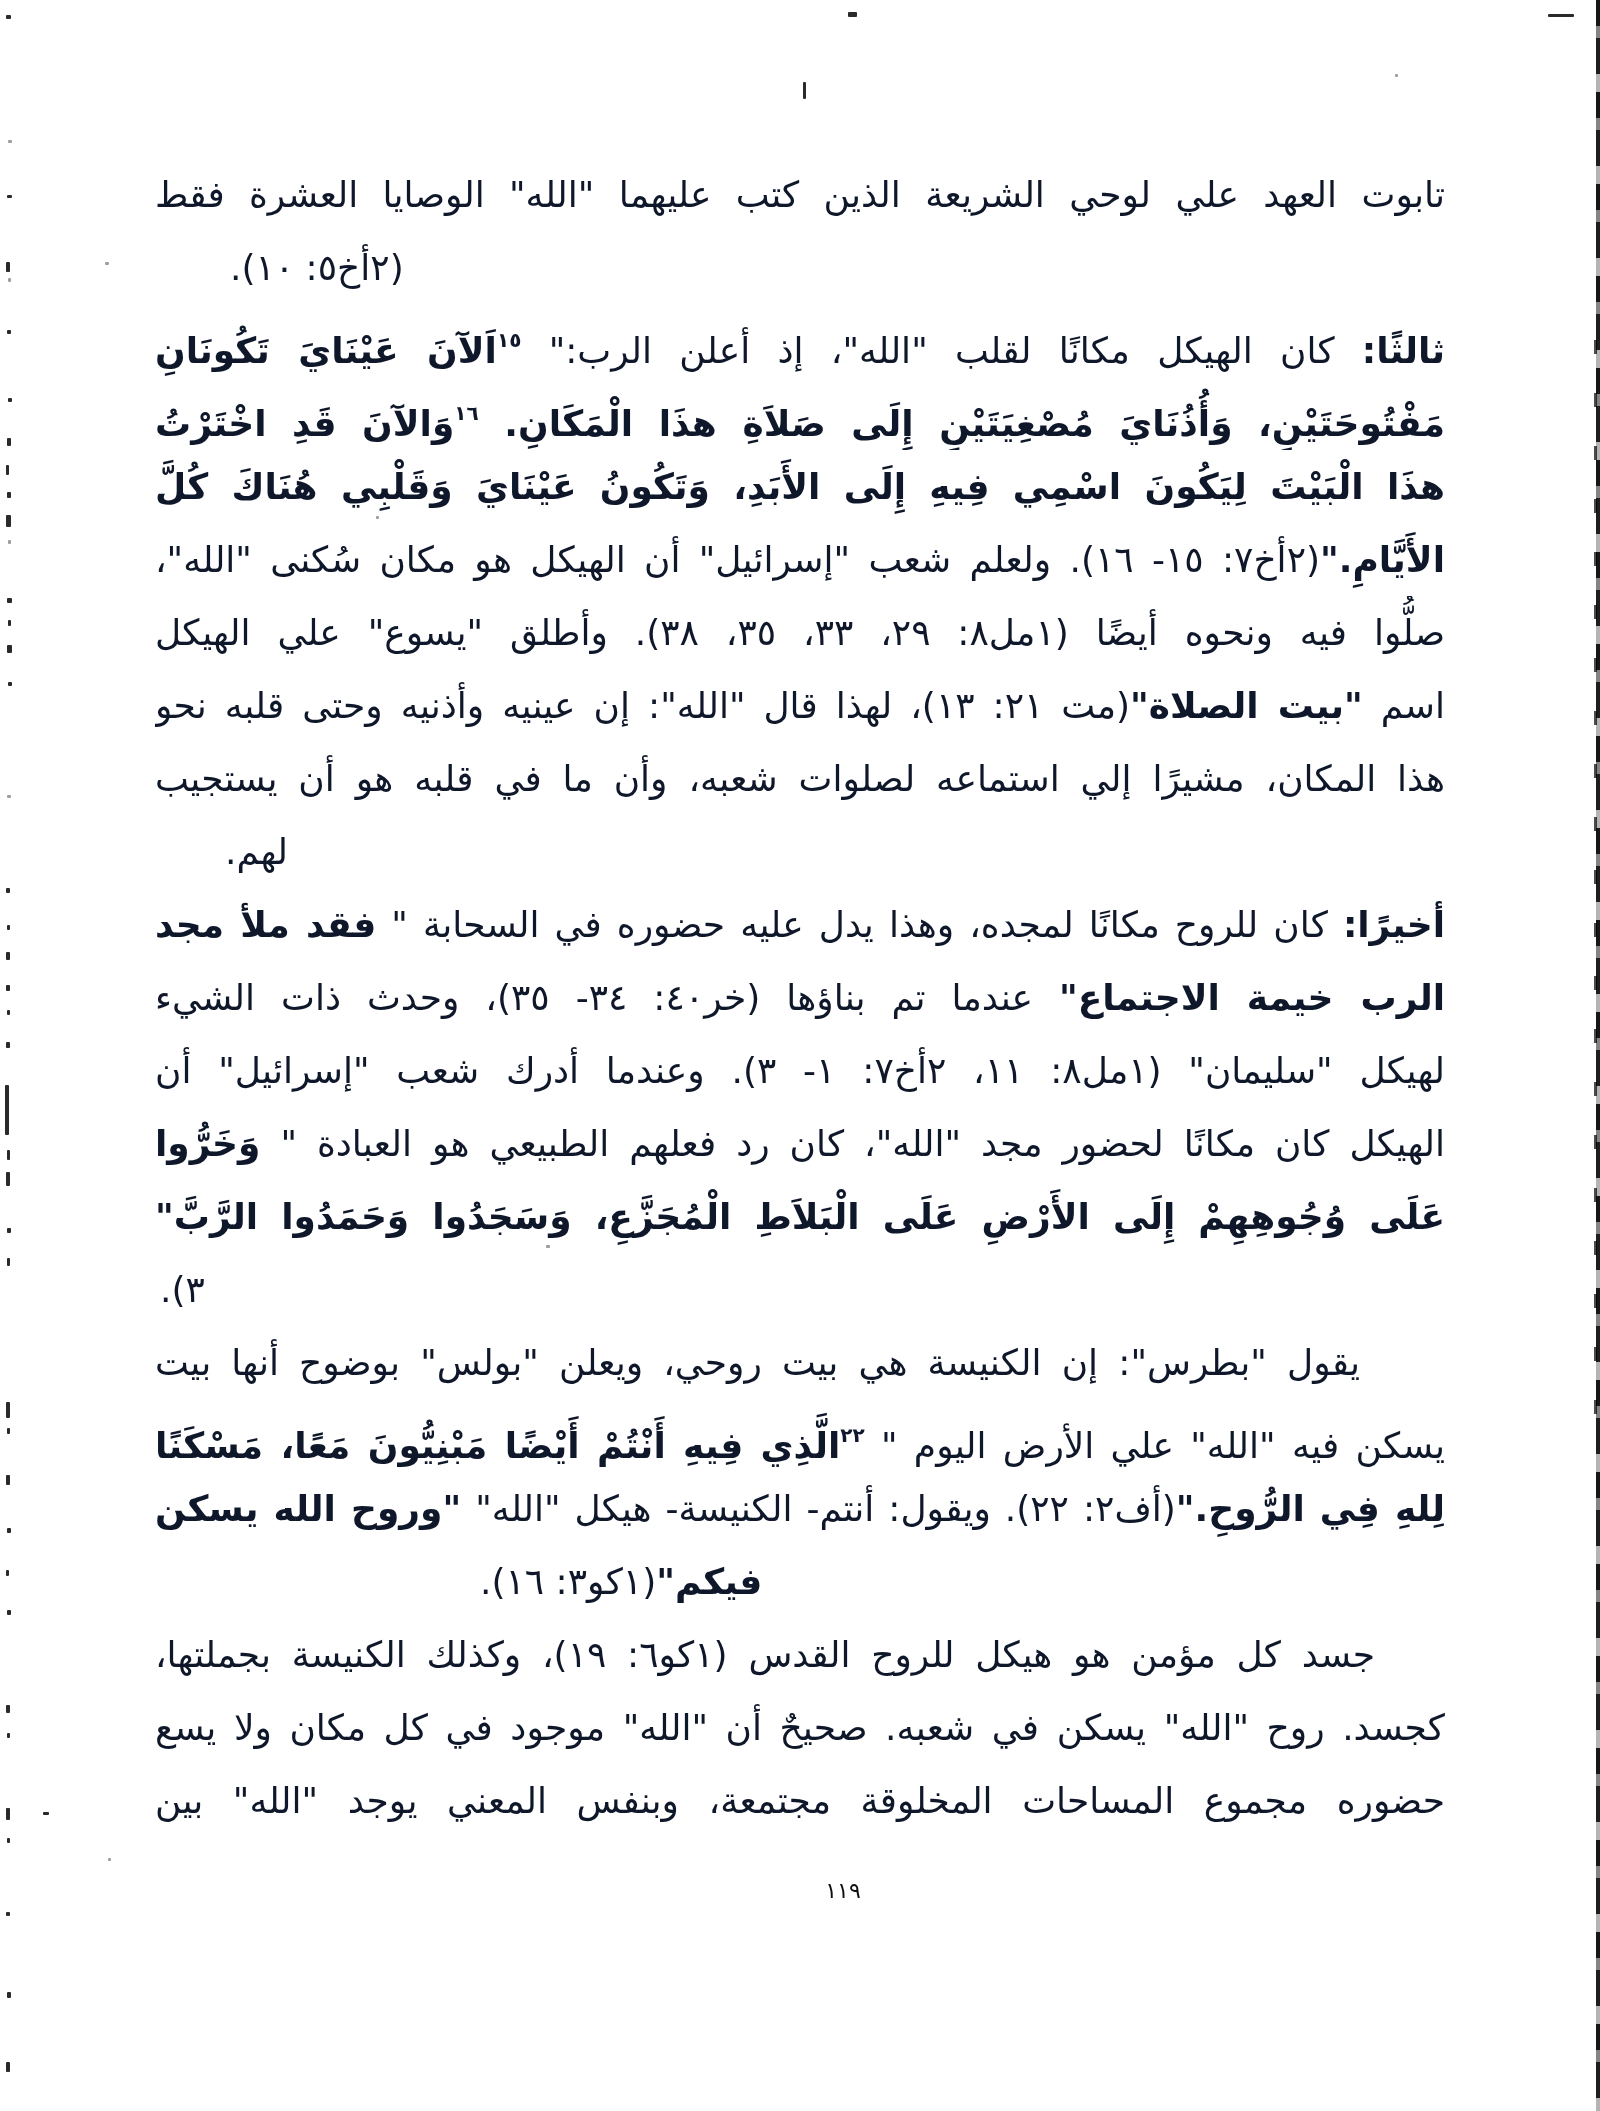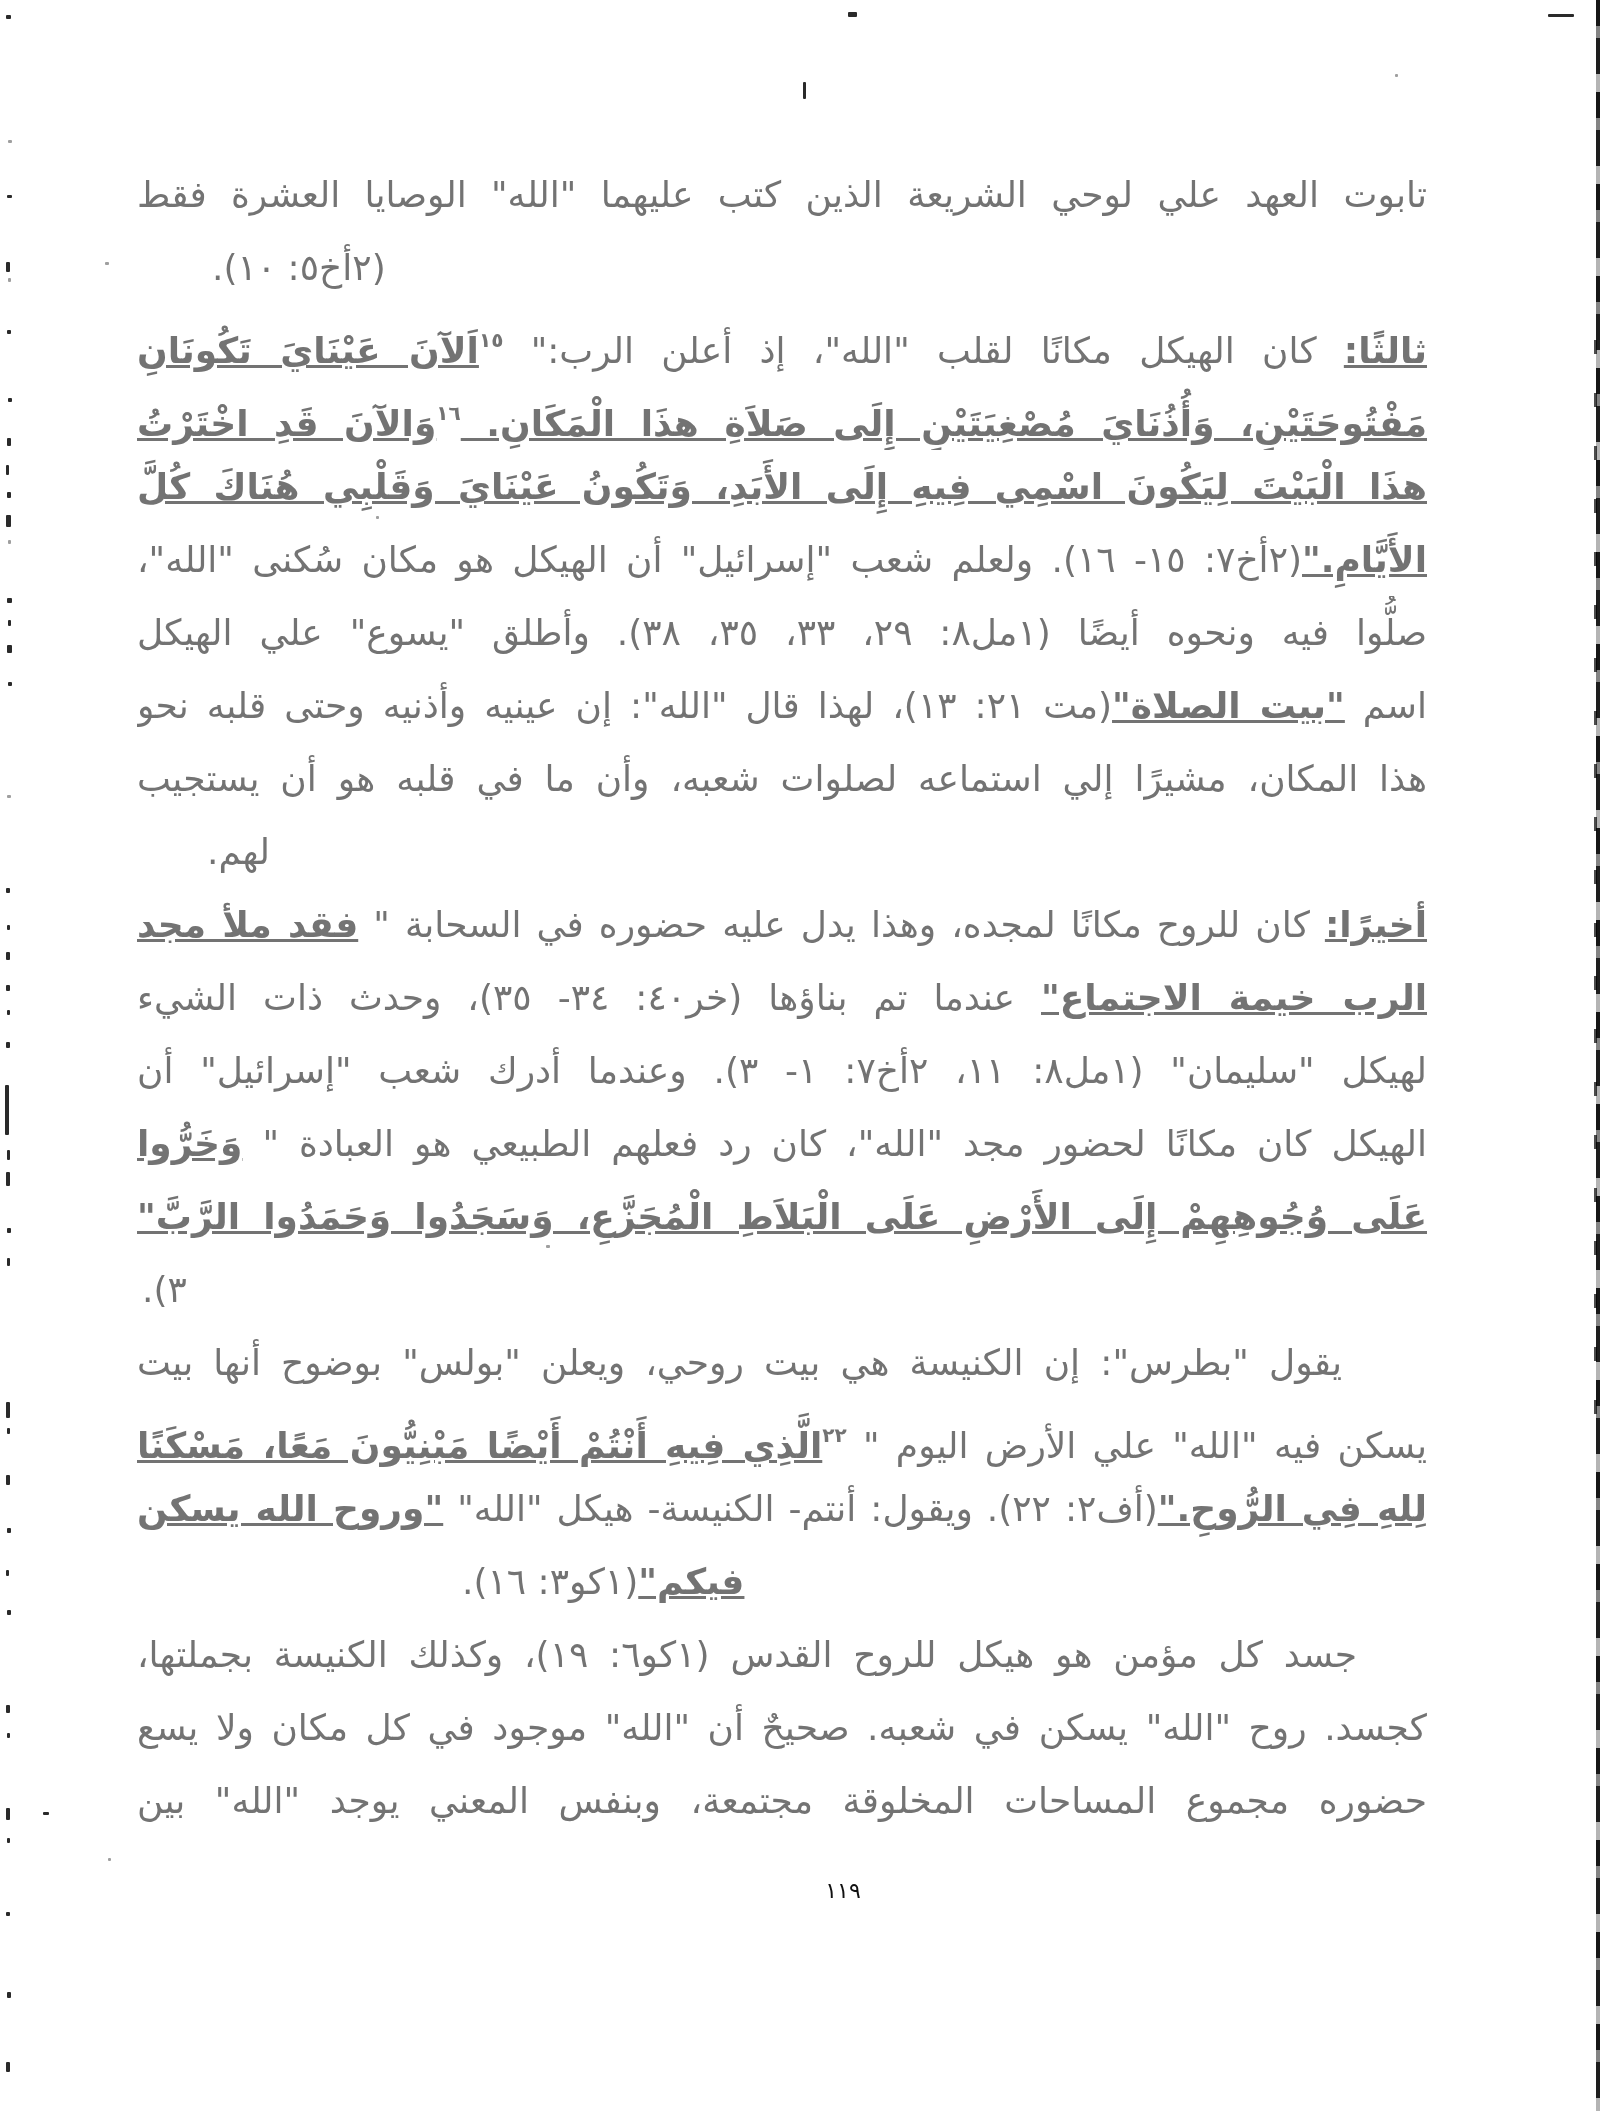--- a/index.html
+++ b/index.html
@@ -9,39 +9,39 @@
     height: 2111px;
     background: #ffffff;
     overflow: hidden;
     font-family: "DejaVu Sans", "Liberation Sans", sans-serif;
     color: #161616;
   }
   
   .page-text {
     position: absolute;
     top: 158px;
-    left: 137px;
+    left: 155px;
     width: 1290px;
     direction: rtl;
     font-size: 36px;
-    color: #737373;
+    color: #0f172a;
   }
   .line {
     height: 73px;
     line-height: 73px;
     text-align: justify;
     text-align-last: justify;
     white-space: normal;
     overflow: hidden;
   }
   .line.align-left {
     text-align: left;
     text-align-last: left;
   }
-  .b { font-weight: bold; text-decoration: underline; }
+  .b { font-weight: bold; }
   .sup {
     font-size: 20px;
     vertical-align: 16px;
     font-weight: bold;
   }
   .page-number {
     position: absolute;
     top: 1878px;
     left: 843px;
     transform: translateX(-50%);

